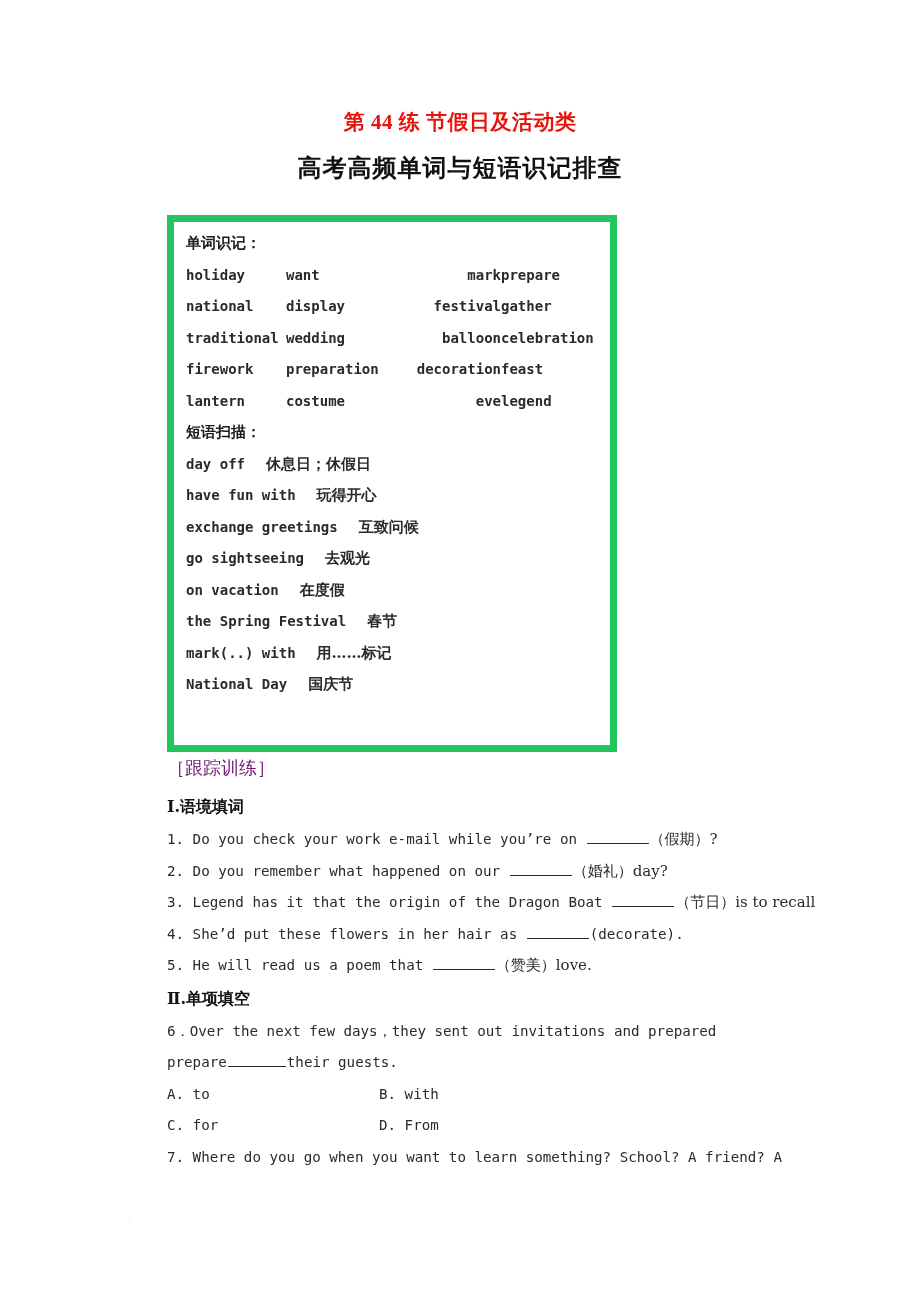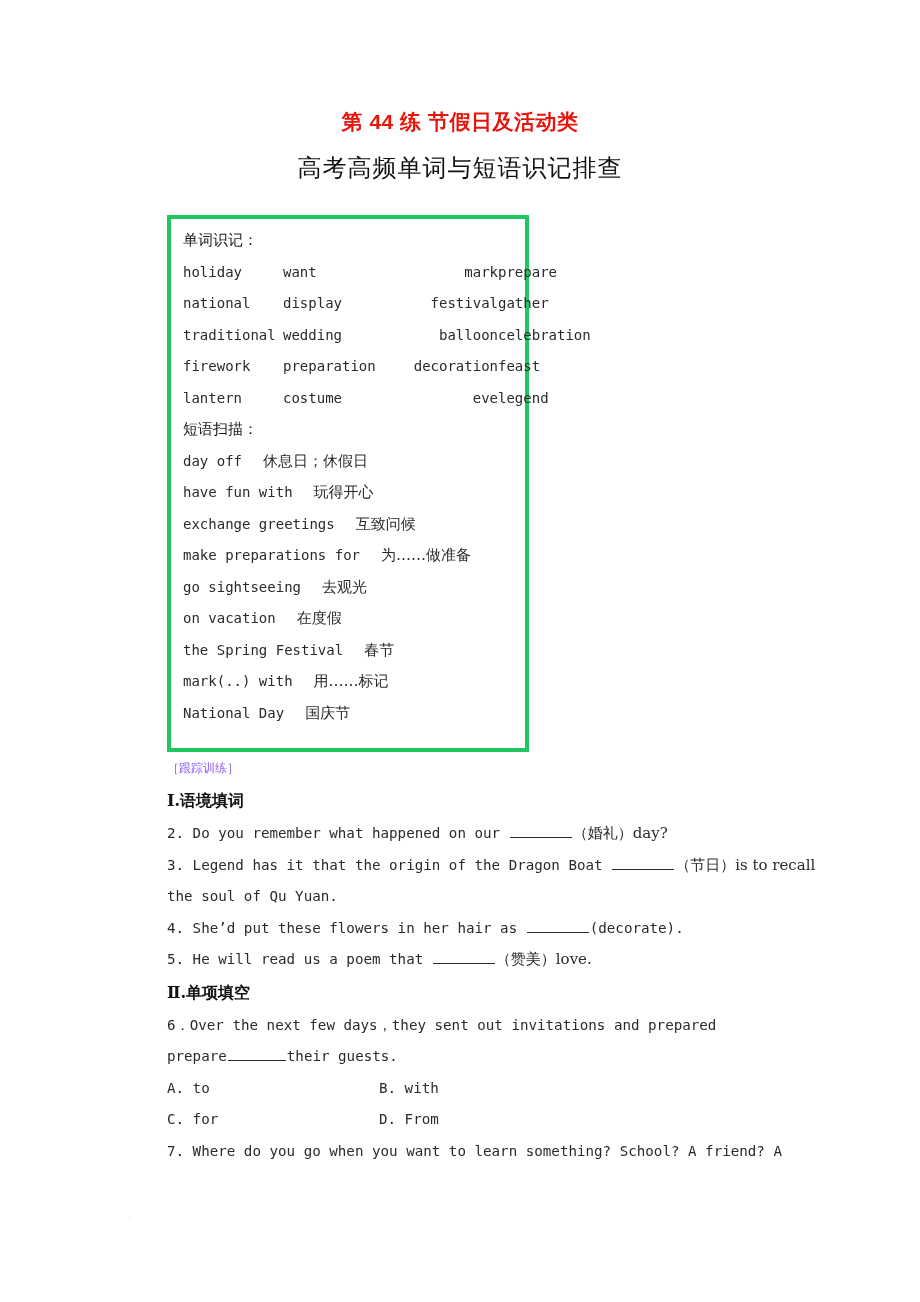--- a/index.html
+++ b/index.html
@@ -22,50 +22,51 @@
     width: 920px; height: 1302px;
   }
 
   
   .lesson-title {
     position: absolute;
     left: 0; top: 108px;
     width: 920px;
     text-align: center;
     color: #e8140c;
-    font-family: Liberation Sans, sans-serif;
+    font-family: Liberation Serif, serif;
     font-weight: bold;
     font-size: 21px;
     letter-spacing: 0.5px;
     white-space: nowrap;
   }
 
   .section-title {
     position: absolute;
     left: 0; top: 152px;
     width: 920px;
     text-align: center;
     color: #111111;
     font-family: "DejaVu Serif", "Liberation Serif", serif;
-    font-weight: normal;
+    font-weight: bold;
     font-size: 24px;
     letter-spacing: 1px;
     white-space: nowrap;
   }
 
   
   .memo-box {
     position: absolute;
     left: 167px;
     top: 215px;
-    width: 362px;
+    width: 450px;
     height: 537px;
-    border: 4px solid #22c55e;
+    border: 7px solid #22c55e;
     box-sizing: border-box;
     background: #ffffff;
+    font-weight: bold;
   }
 
   .memo-inner {
     position: absolute;
     left: 12px;
     top: 6px;
     right: 8px;
   }
 
   .memo-label {
@@ -112,24 +113,24 @@
   
   .exercises {
     position: absolute;
     left: 167px;
     top: 756px;
     width: 650px;
   }
 
   .bracket-note {
     font-family: "DejaVu Serif", "Liberation Serif", serif;
-    font-size: 12px;
+    font-size: 18px;
     line-height: 24px;
-    color: #8b5cf6;
-    margin-bottom: 6px;
+    color: #701a75;
+    margin-bottom: 12px;
     white-space: nowrap;
   }
 
   .part-head {
     font-family: "DejaVu Serif", "Liberation Serif", serif;
     font-weight: bold;
     font-size: 16px;
     line-height: 30px;
     color: #111111;
     margin-top: 2px;
@@ -230,23 +231,20 @@
       <div class="phrase-row">
         <span class="en">day off</span><span class="cn">休息日；休假日</span>
       </div>
       <div class="phrase-row">
         <span class="en">have fun with</span><span class="cn">玩得开心</span>
       </div>
       <div class="phrase-row">
         <span class="en">exchange greetings</span><span class="cn">互致问候</span>
       </div>
       <div class="phrase-row">
-        <span class="en">make preparations for</span><span class="cn">为……做准备</span>
-      </div>
-      <div class="phrase-row">
         <span class="en">go sightseeing</span><span class="cn">去观光</span>
       </div>
       <div class="phrase-row">
         <span class="en">on vacation</span><span class="cn">在度假</span>
       </div>
       <div class="phrase-row">
         <span class="en">the Spring Festival</span><span class="cn">春节</span>
       </div>
       <div class="phrase-row">
         <span class="en">mark(..) with</span><span class="cn">用……标记</span>
@@ -257,29 +255,31 @@
 
     </div>
   </div>
 
   <div class="exercises">
 
     <div class="bracket-note">［跟踪训练］</div>
 
     <div class="part-head">Ⅰ.语境填词</div>
 
+    <div class="q">
+      <span>1. Do you check your work e-mail while you’re on </span><span class="blank"></span><span class="cn">（假期）?</span>
+    </div>
 
     <div class="q">
       <span>2. Do you remember what happened on our </span><span class="blank"></span><span class="cn">（婚礼）day?</span>
     </div>
 
     <div class="q">
       <span>3. Legend has it that the origin of the Dragon Boat </span><span class="blank"></span><span class="cn">（节日）is to recall</span>
     </div>
-    <div class="q">the soul of Qu Yuan.</div>
 
     <div class="q">
       <span>4. She’d put these flowers in her hair as </span><span class="blank"></span><span>(decorate).</span>
     </div>
 
     <div class="q">
       <span>5. He will read us a poem that </span><span class="blank"></span><span class="cn">（赞美）love.</span>
     </div>
 
     <div class="part-head">Ⅱ.单项填空</div>

